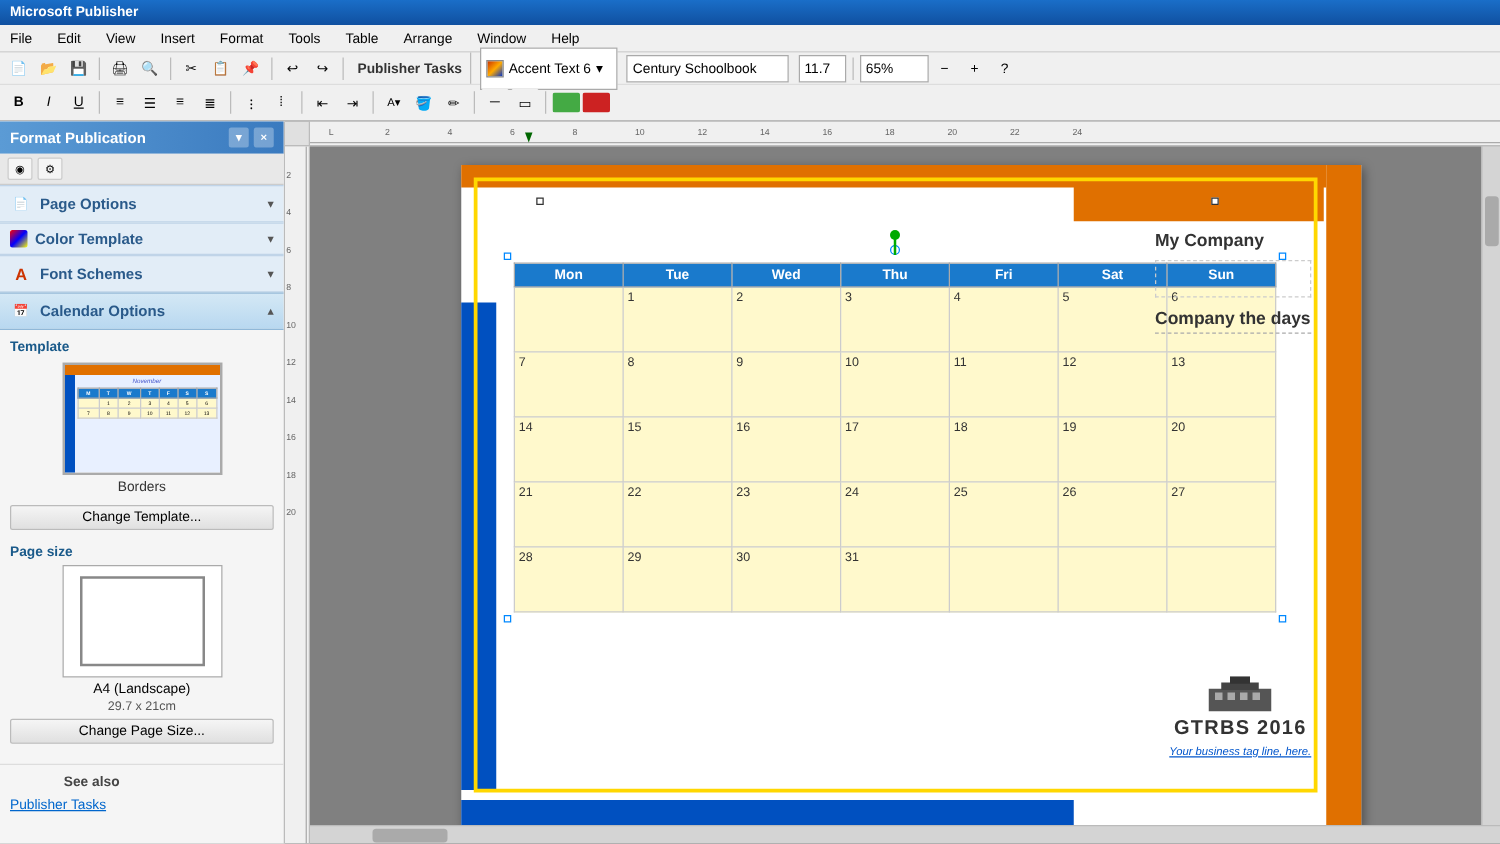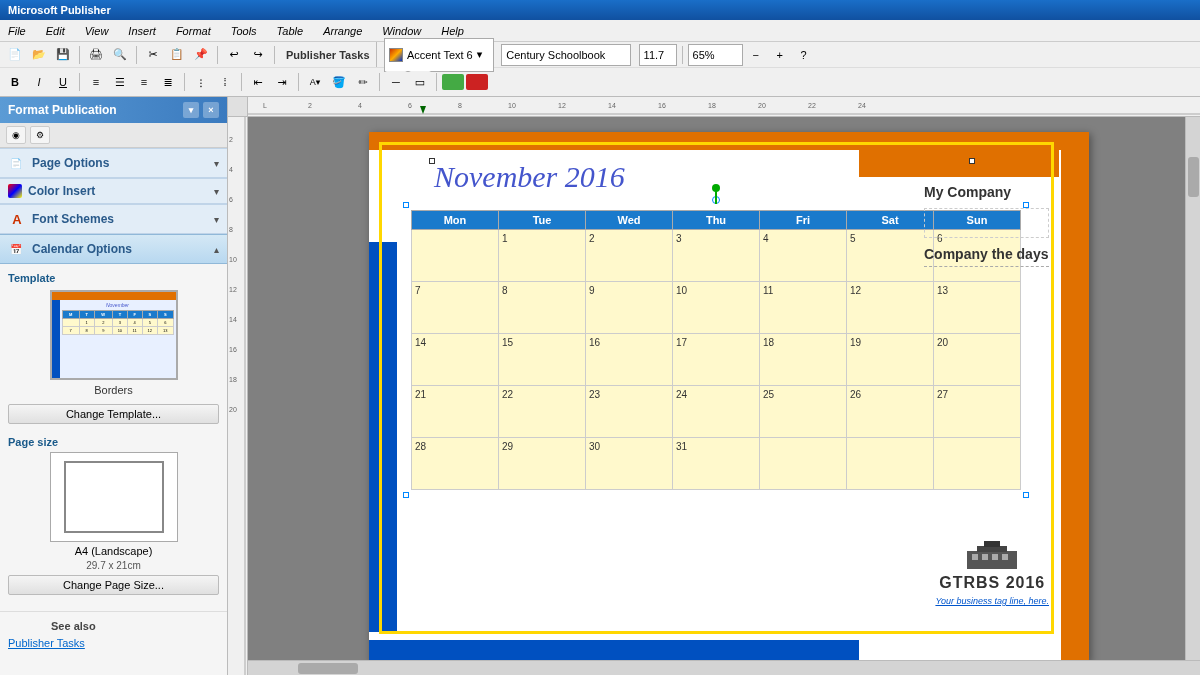--- a/index.html
+++ b/index.html
@@ -3,21 +3,21 @@
   <meta charset="utf-8">
   <style>
     * { box-sizing: border-box; margin: 0; padding: 0; }
     body { font-family: 'Segoe UI', Tahoma, Geneva, Verdana, sans-serif; font-size: 12px; background: #c0c0c0; overflow: hidden; width: 1200px; height: 675px; }
 
     
     .title-bar { height: 20px; background: linear-gradient(to bottom, #1a6ec8, #1050a0); display: flex; align-items: center; padding: 0 8px; }
     .title-bar-text { color: white; font-size: 11px; font-weight: bold; }
 
     
-    .menu-bar { height: 22px; background: #f0f0f0; border-bottom: 1px solid #ccc; display: flex; align-items: center; padding: 0 4px; gap: 12px; font-style: italic; }
+    .menu-bar { height: 22px; background: #f0f0f0; border-bottom: 1px solid #ccc; display: flex; align-items: center; padding: 0 4px; gap: 12px; }
     .menu-item { font-size: 11px; color: #000; cursor: pointer; padding: 2px 4px; }
 
     
     .toolbar-area { background: #f0f0f0; border-bottom: 1px solid #bbb; }
     .toolbar1 { height: 26px; display: flex; align-items: center; padding: 0 4px; gap: 2px; border-bottom: 1px solid #ddd; }
     .toolbar2 { height: 28px; display: flex; align-items: center; padding: 0 4px; gap: 2px; }
 
     .tb-btn { height: 22px; min-width: 22px; background: #f0f0f0; border: 1px solid transparent; border-radius: 2px; cursor: pointer; display: flex; align-items: center; justify-content: center; font-size: 11px; }
     .tb-separator { width: 1px; height: 18px; background: #bbb; margin: 0 3px; }
 
@@ -211,21 +211,21 @@
       <div class="section-header-left">
         <div class="section-icon">📄</div>
         <span class="section-title">Page Options</span>
       </div>
       <span class="section-arrow">▾</span>
     </div>
 
     <div class="section-header">
       <div class="section-header-left">
         <div class="section-icon" style="background: linear-gradient(135deg, red, blue, yellow); width:14px; height:14px; border-radius:2px;"></div>
-        <span class="section-title">Color Insert</span>
+        <span class="section-title">Color Template</span>
       </div>
       <span class="section-arrow">▾</span>
     </div>
 
     <div class="section-header">
       <div class="section-header-left">
         <div class="section-icon" style="font-size:13px; font-weight:bold; color:#cc3300;">A</div>
         <span class="section-title">Font Schemes</span>
       </div>
       <span class="section-arrow">▾</span>
@@ -349,21 +349,20 @@
     <div class="page-container">
       <div class="page">
 
         <div style="position:absolute;top:0;left:0;right:28px;height:18px;background:#e07000;"></div>
         <div style="position:absolute;top:0;right:0;width:28px;height:100%;background:#e07000;"></div>
         <div style="position:absolute;top:0;left:490px;width:200px;height:45px;background:#e07000;"></div>
         <div style="position:absolute;top:110px;left:0;width:28px;height:390px;background:#0050c0;"></div>
         <div style="position:absolute;bottom:0;left:0;width:490px;height:22px;background:#0050c0;"></div>
         <div style="position:absolute;top:10px;left:10px;right:35px;bottom:28px;border:3px solid #ffd700;pointer-events:none;"></div>
 
-        <div style="position:absolute;top:28px;left:65px;font-size:30px;font-style:italic;color:#4455cc;font-family:'Times New Roman',serif;">November 2016</div>
 
         <div style="position:absolute;top:26px;left:60px;width:6px;height:6px;border:1px solid #333;background:white;"></div>
         <div style="position:absolute;top:26px;left:600px;width:6px;height:6px;border:1px solid #333;background:white;"></div>
 
         <div style="position:absolute;top:78px;left:42px;width:610px;">
 
           <div style="position:absolute;top:-8px;left:-8px;width:6px;height:6px;border:1px solid #0088ff;background:white;"></div>
           <div style="position:absolute;top:-8px;right:-8px;width:6px;height:6px;border:1px solid #0088ff;background:white;"></div>
           <div style="position:absolute;bottom:-8px;left:-8px;width:6px;height:6px;border:1px solid #0088ff;background:white;"></div>
           <div style="position:absolute;bottom:-8px;right:-8px;width:6px;height:6px;border:1px solid #0088ff;background:white;"></div>

